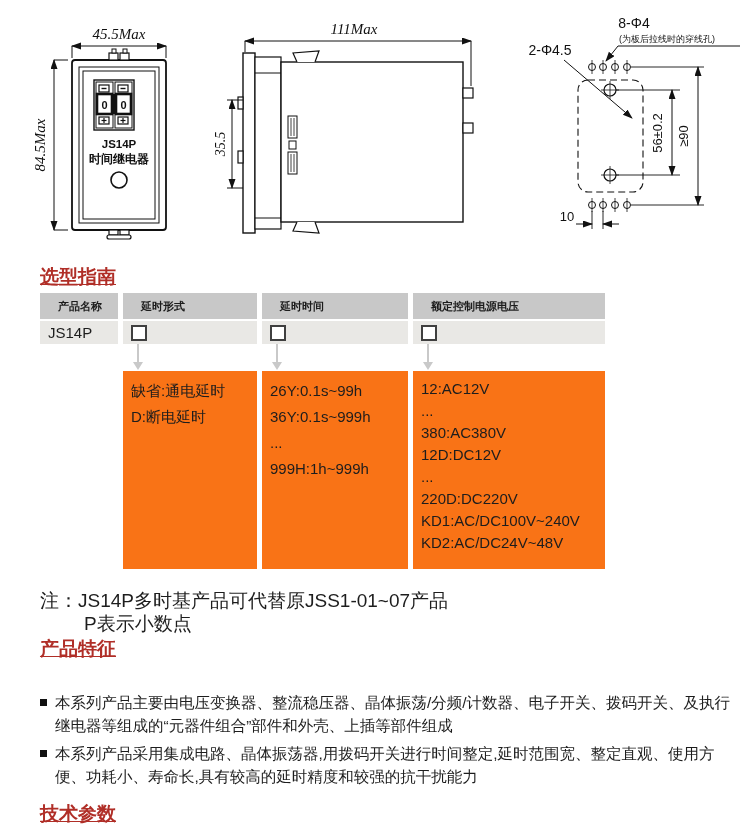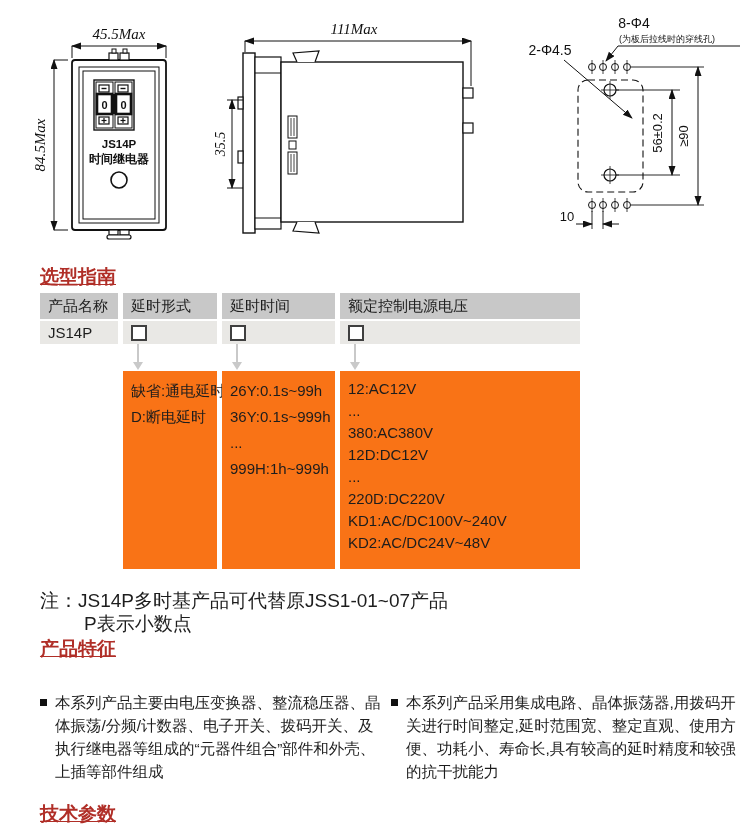--- a/index.html
+++ b/index.html
@@ -6,37 +6,37 @@
   .page{position:relative;width:750px;height:834px;background:#ffffff;overflow:hidden;
         font-family:"Liberation Sans",sans-serif;color:#1d1d1d;}
   svg text{font-family:"Liberation Sans",sans-serif;fill:#111;}
   svg text.dimserif{font-family:"Liberation Serif",serif;font-style:italic;}
   .abs{position:absolute;}
   
   .sec-title{position:absolute;left:40px;font-size:19px;font-weight:bold;color:#b02e27;text-decoration:underline;}
   
   .sel-table{position:absolute;left:40px;top:293px;display:flex;gap:5px;}
   .col{display:flex;flex-direction:column;}
-  .col.c1{width:78px;} .col.c2{width:94px;} .col.c3{width:96px;} .col.c4{width:113px;border-radius:32px;} .col.c5{width:240px;}
-  .hcell{height:26px;line-height:26px;background:#c8c8c8;font-weight:normal;font-size:15px;padding-left:8px;box-sizing:border-box;}
+  .col.c1{width:78px;} .col.c2{width:134px;} .col.c3{width:96px;} .col.c4{width:146px;border-radius:32px;} .col.c5{width:192px;}
+  .hcell{height:26px;line-height:26px;background:#c8c8c8;font-weight:bold;font-size:11px;padding-left:18px;box-sizing:border-box;}
   .cbrow{margin-top:2px;height:23px;background:#e9e8e5;display:flex;align-items:center;padding-left:8px;box-sizing:border-box;font-size:15px;}
   .cb{width:12px;height:12px;background:#fff;border:2px solid #3f3f3f;}
   .arrowzone{height:27px;}
   .arrow{position:relative;height:27px;width:18px;margin-left:6px;}
   .arrow .stem{position:absolute;left:8px;top:0;width:2px;height:19px;background:#c9c9c9;}
   .arrow .head{position:absolute;left:4px;top:18px;width:0;height:0;
                border-left:5px solid transparent;border-right:5px solid transparent;border-top:8px solid #c9c9c9;}
   .dbox{height:198px;background:#f97316;padding:7px 0 0 8px;box-sizing:border-box;font-size:15px;}
   .dbox div{line-height:26px;white-space:nowrap;}
   .dbox.tight div{line-height:22px;}
   
   .note1{position:absolute;left:40px;top:588px;font-size:19px;}
   .note2{position:absolute;left:84px;top:611px;font-size:19px;}
   
-  .bullets{position:absolute;left:40px;top:691px;width:700px;display:flex;flex-direction:row;gap:5px;}
+  .bullets{position:absolute;left:40px;top:691px;width:700px;display:flex;flex-direction:column;gap:5px;}
   .bullet{display:flex;font-size:15.5px;line-height:23px;}
   .bullet .sq{flex:none;width:7px;height:7px;background:#111;margin:8px 8px 0 0;}
 </style>
 </head>
 <body>
 
 <div class="page">
 
   <svg class="abs" style="left:28px;top:8px;" width="152" height="232" viewBox="0 0 152 232">
     <defs>

